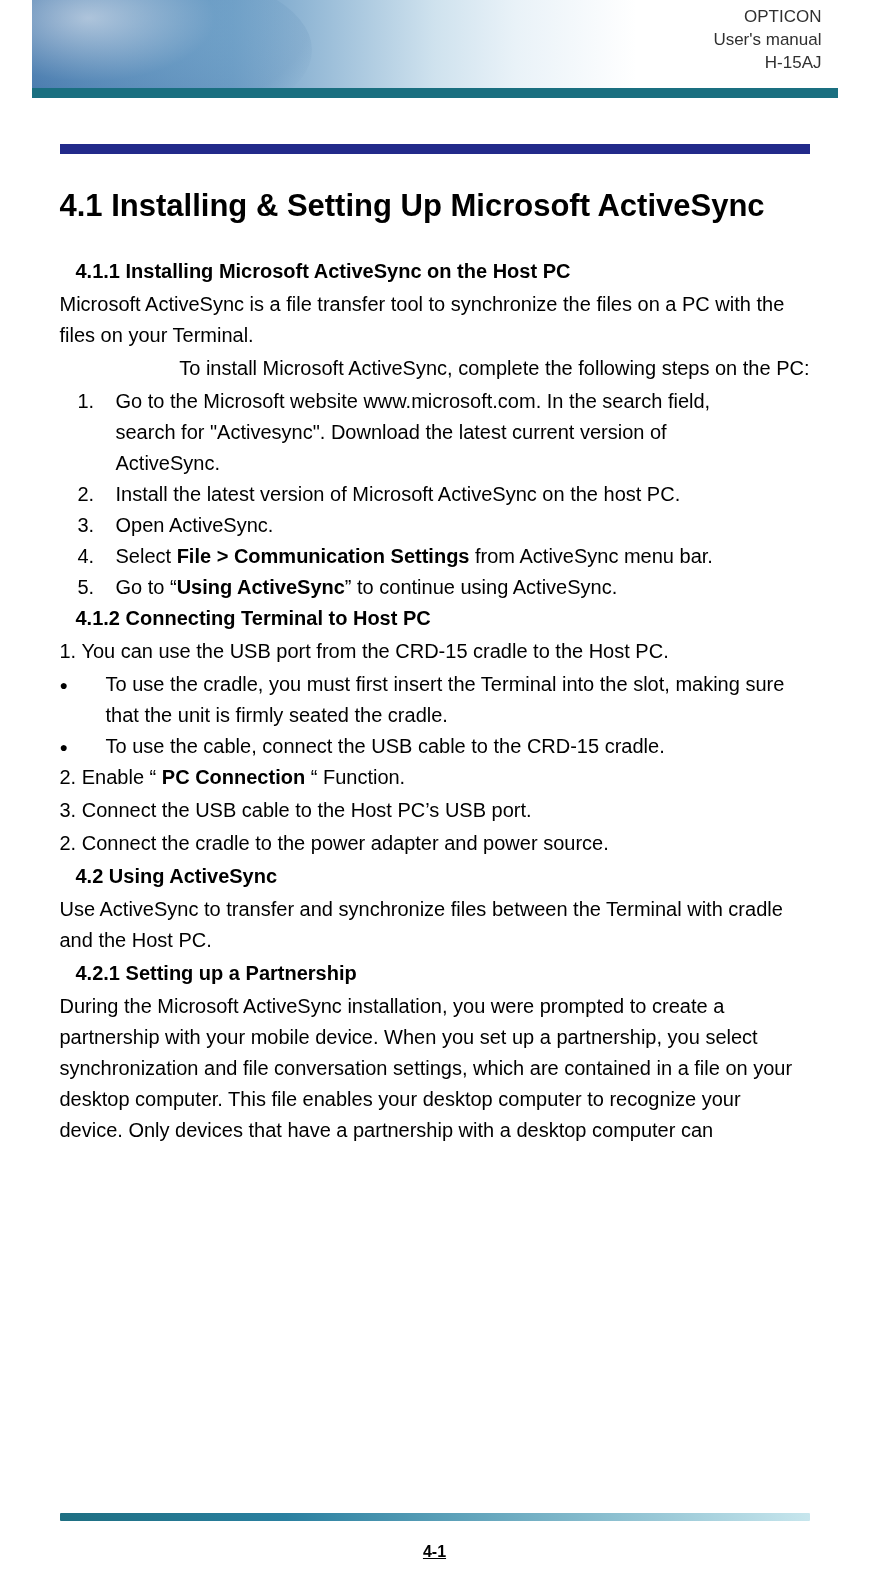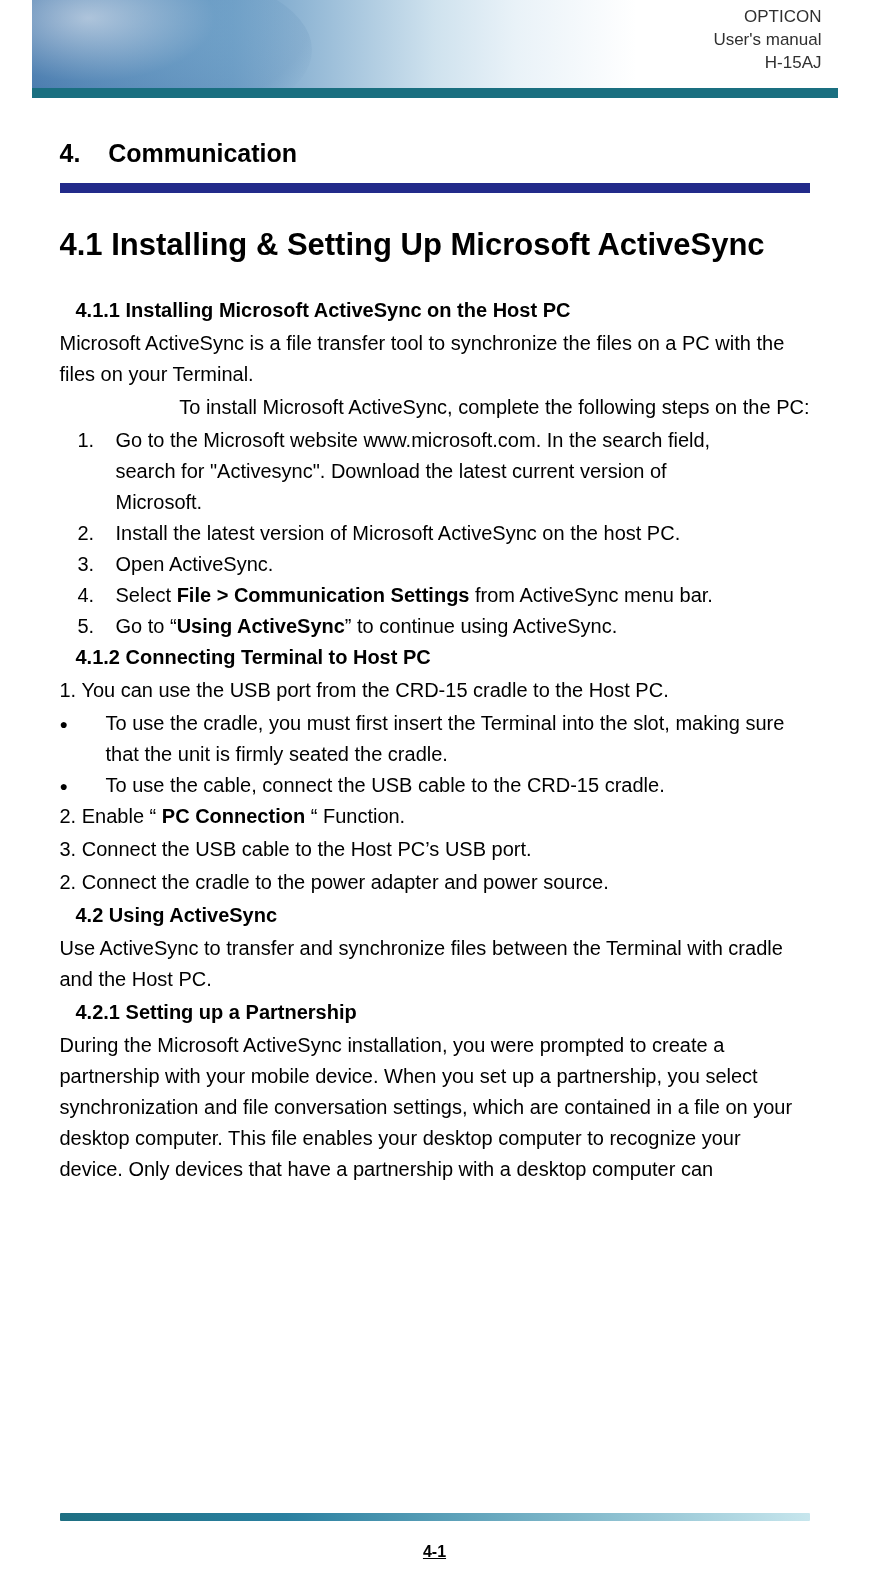--- a/index.html
+++ b/index.html
@@ -40,40 +40,35 @@
     <div class="header-swirl"></div>
     <div class="header-text">
       <div>OPTICON</div>
       <div>User's manual</div>
       <div>H-15AJ</div>
     </div>
   </div>
 
   <div class="content">
 
-    <h1 class="chapter">
-      <span>4.</span>
-      &nbsp;&nbsp;
-      <span>Communication</span>
-    </h1>
     <div class="chapter-rule"></div>
 
     <h2 class="sec">4.1 Installing &amp; Setting Up Microsoft ActiveSync</h2>
 
     <h3 class="sub">4.1.1 Installing Microsoft ActiveSync on the Host PC</h3>
     <p class="para">Microsoft ActiveSync is a file transfer tool to synchronize the files on a PC with the files on your Terminal.</p>
     <p class="para touch" style="white-space:pre-wrap;">  To install Microsoft ActiveSync, complete the following steps on the PC:</p>
 
     <ul class="ol-num">
       <li>
         <span class="num">1.</span>
         <span class="txt">
           <span>Go to the Microsoft website www.microsoft.com. In the search field,</span><br>
           <span>search for "Activesync". Download the latest current version of</span><br>
-          <span>Microsoft.</span>
+          <span>ActiveSync.</span>
         </span>
       </li>
       <li>
         <span class="num">2.</span>
         <span class="txt">Install the latest version of Microsoft ActiveSync on the host PC.</span>
       </li>
       <li>
         <span class="num">3.</span>
         <span class="txt">Open ActiveSync.</span>
       </li>

